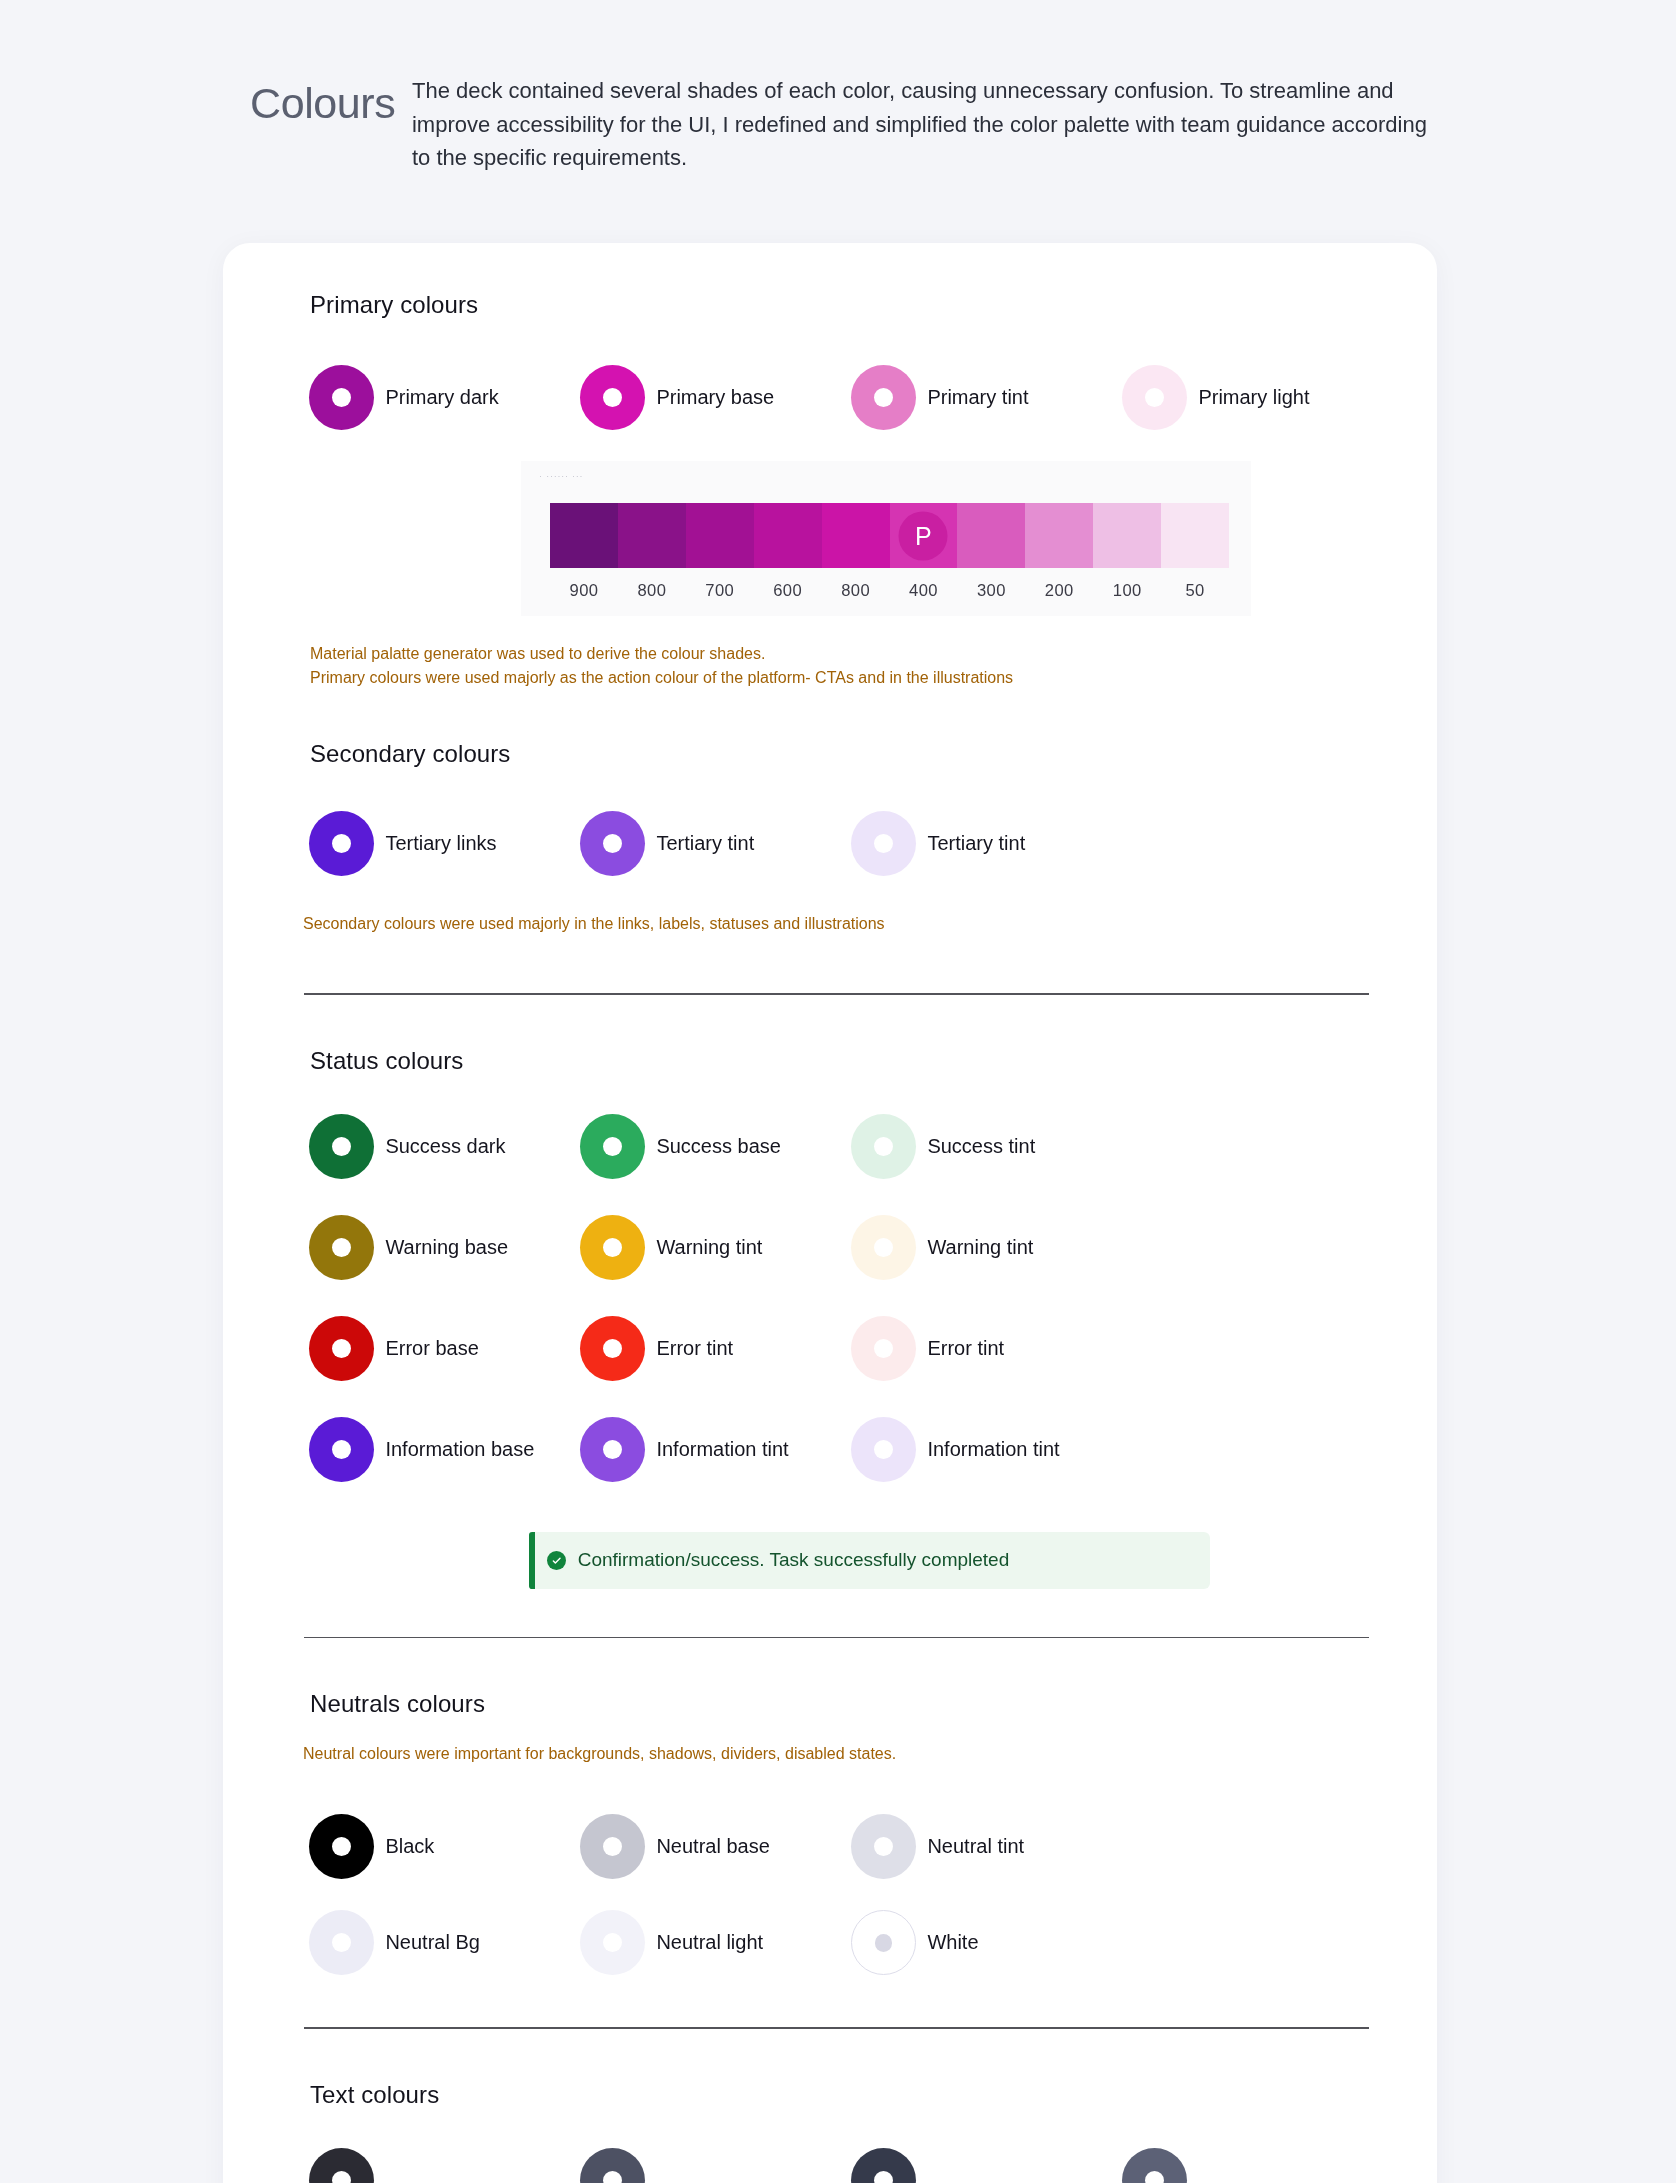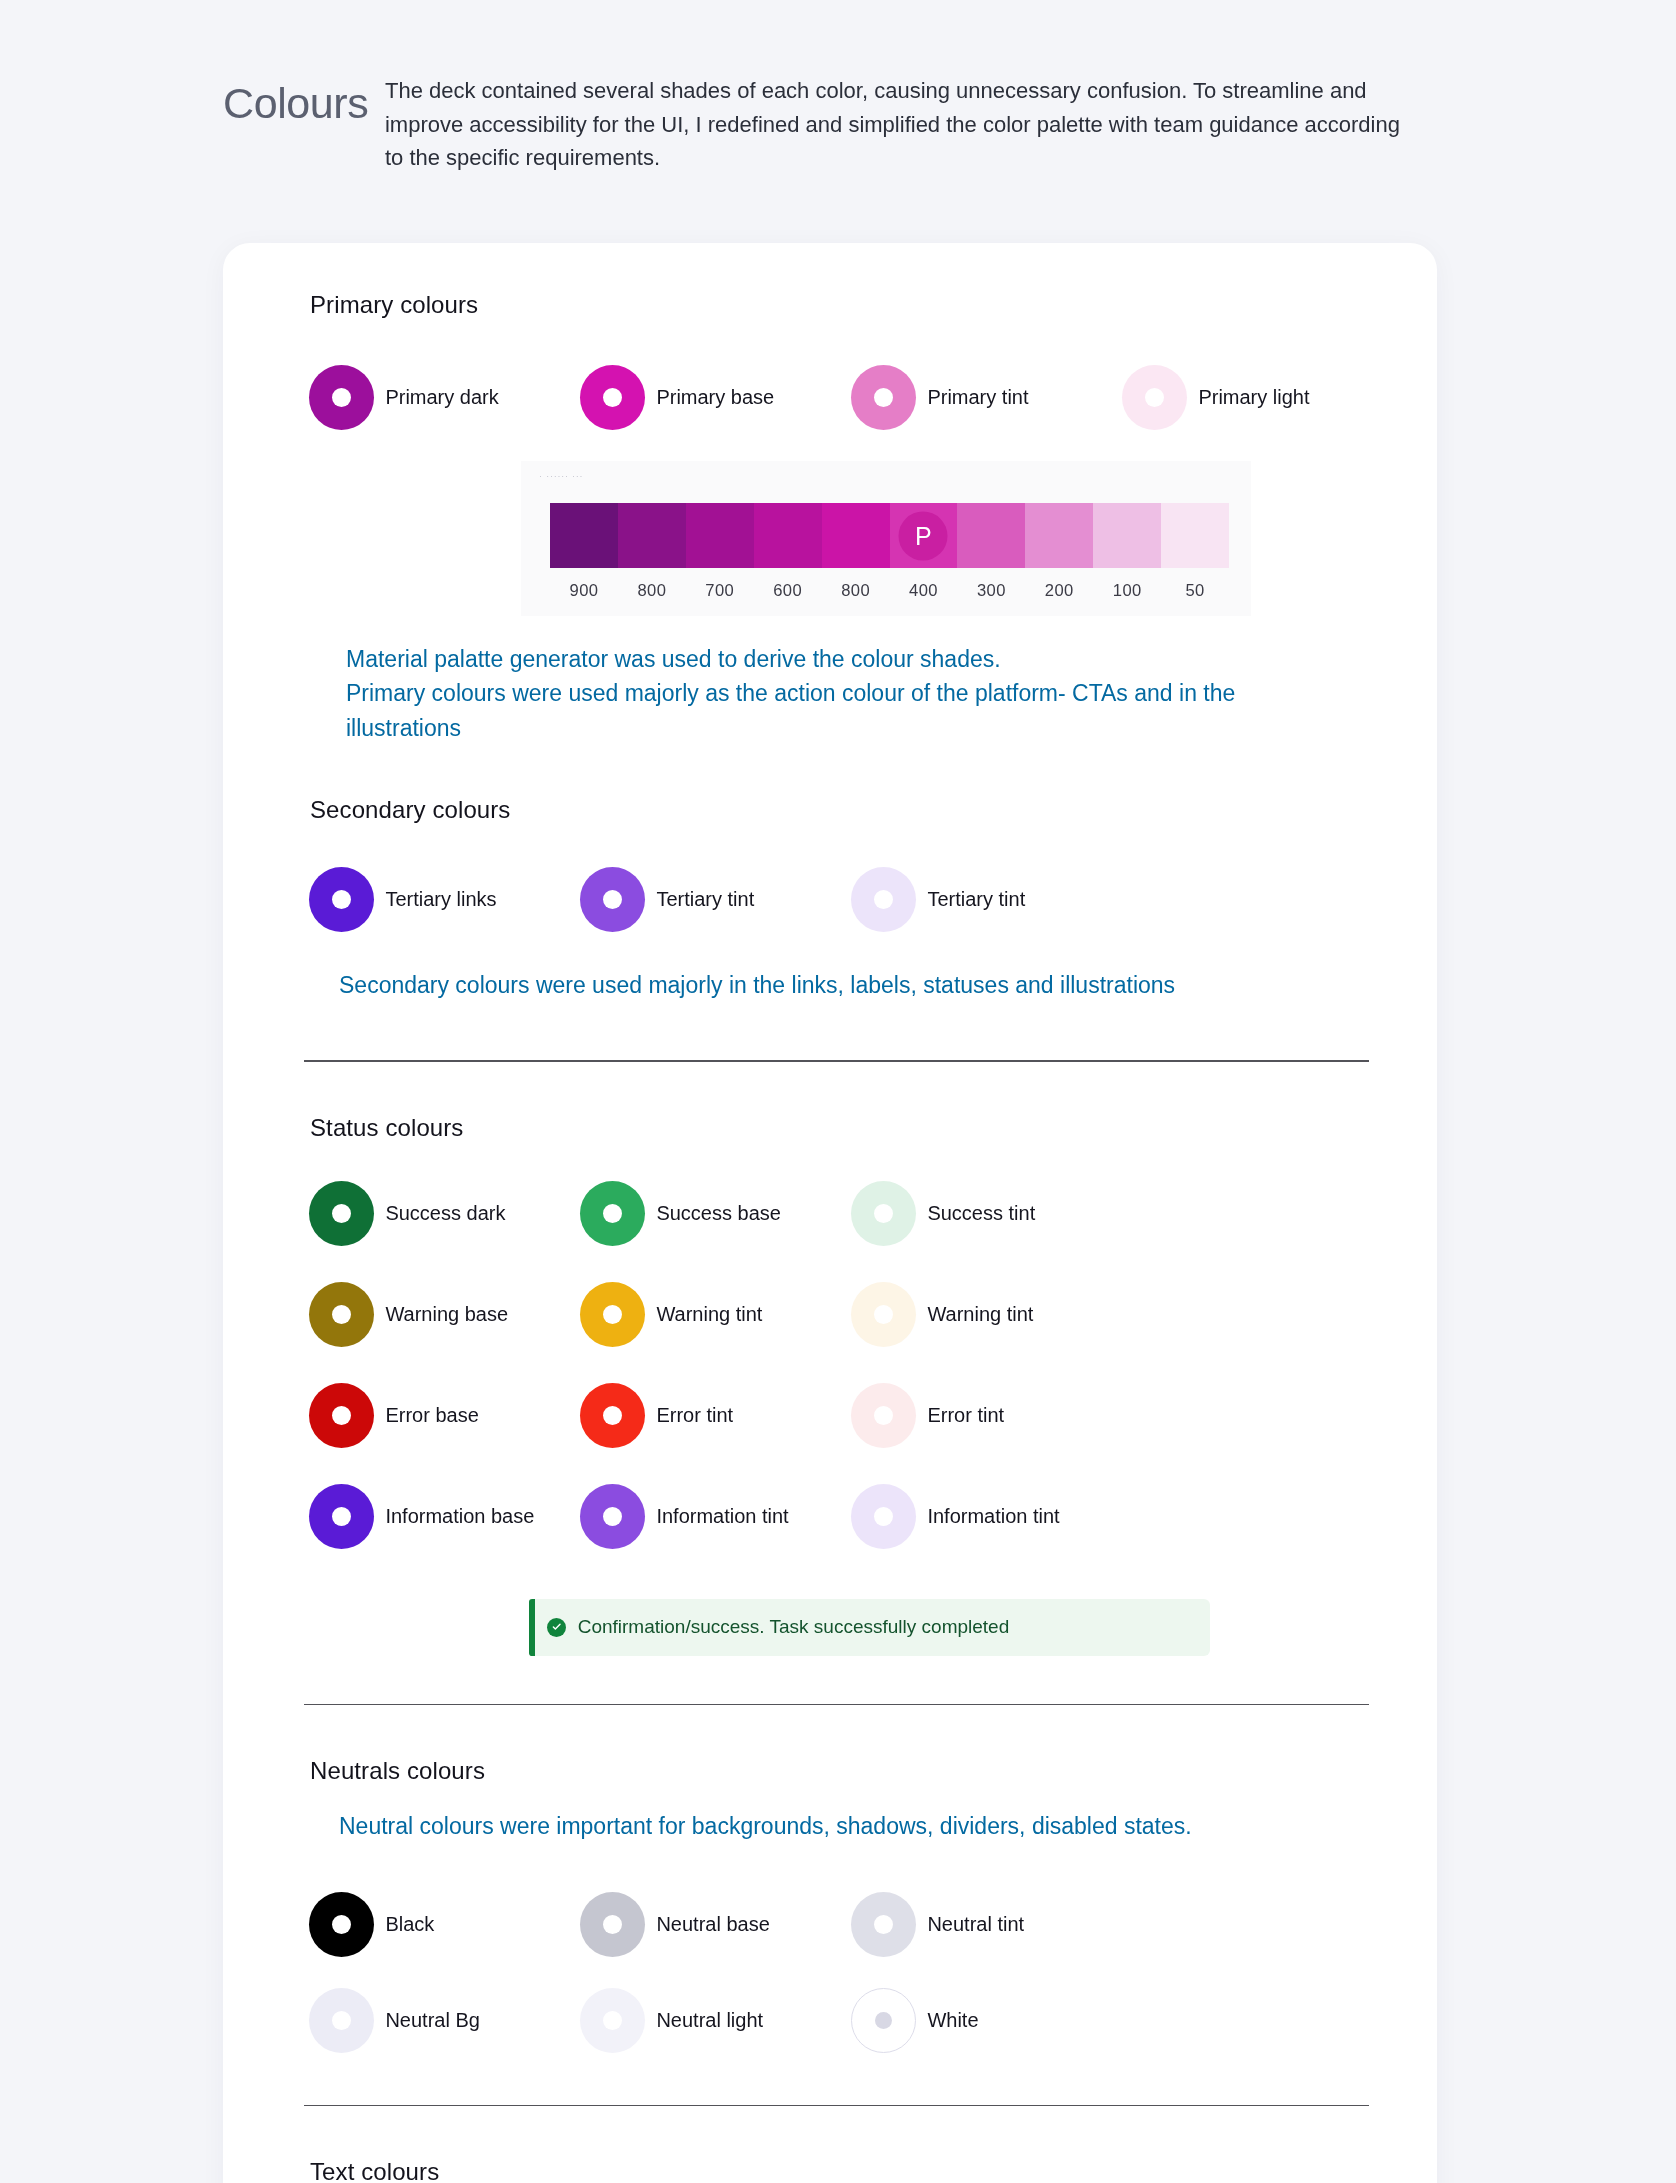--- a/index.html
+++ b/index.html
@@ -19,20 +19,21 @@
   }
   .page-title {
     font-size: 43px;
     font-weight: 400;
     color: #5b6070;
     letter-spacing: -0.4px;
     line-height: 1;
     white-space: nowrap;
     margin-right: 16.6px;
     margin-top: 7.9px;
+    margin-left: 27px;
   }
   .page-desc {
     font-size: 22px;
     line-height: 1.53;
     color: #2b2f3a;
     max-width: 1022px;
     font-weight: 400;
   }
 
   
@@ -47,27 +48,26 @@
   }
 
   .section-title {
     font-size: 24px;
     font-weight: 400;
     color: #13131c;
     padding-left: 87px;
     letter-spacing: 0.1px;
   }
   .para {
-    font-size: 23px;
+    font-size: 16px;
     line-height: 1.52;
-    color: #0369a1;
+    color: #a16207;
     padding-left: 87px;
     max-width: 1048px;
     font-weight: 400;
-    margin-left: 36px;
   }
   .para.indent { padding-left: 80px; }
 
   .divider {
     height: 1.3px;
     background: #2d2d35;
     opacity: .82;
     margin-left: 81px;
     width: 1065px;
   }

